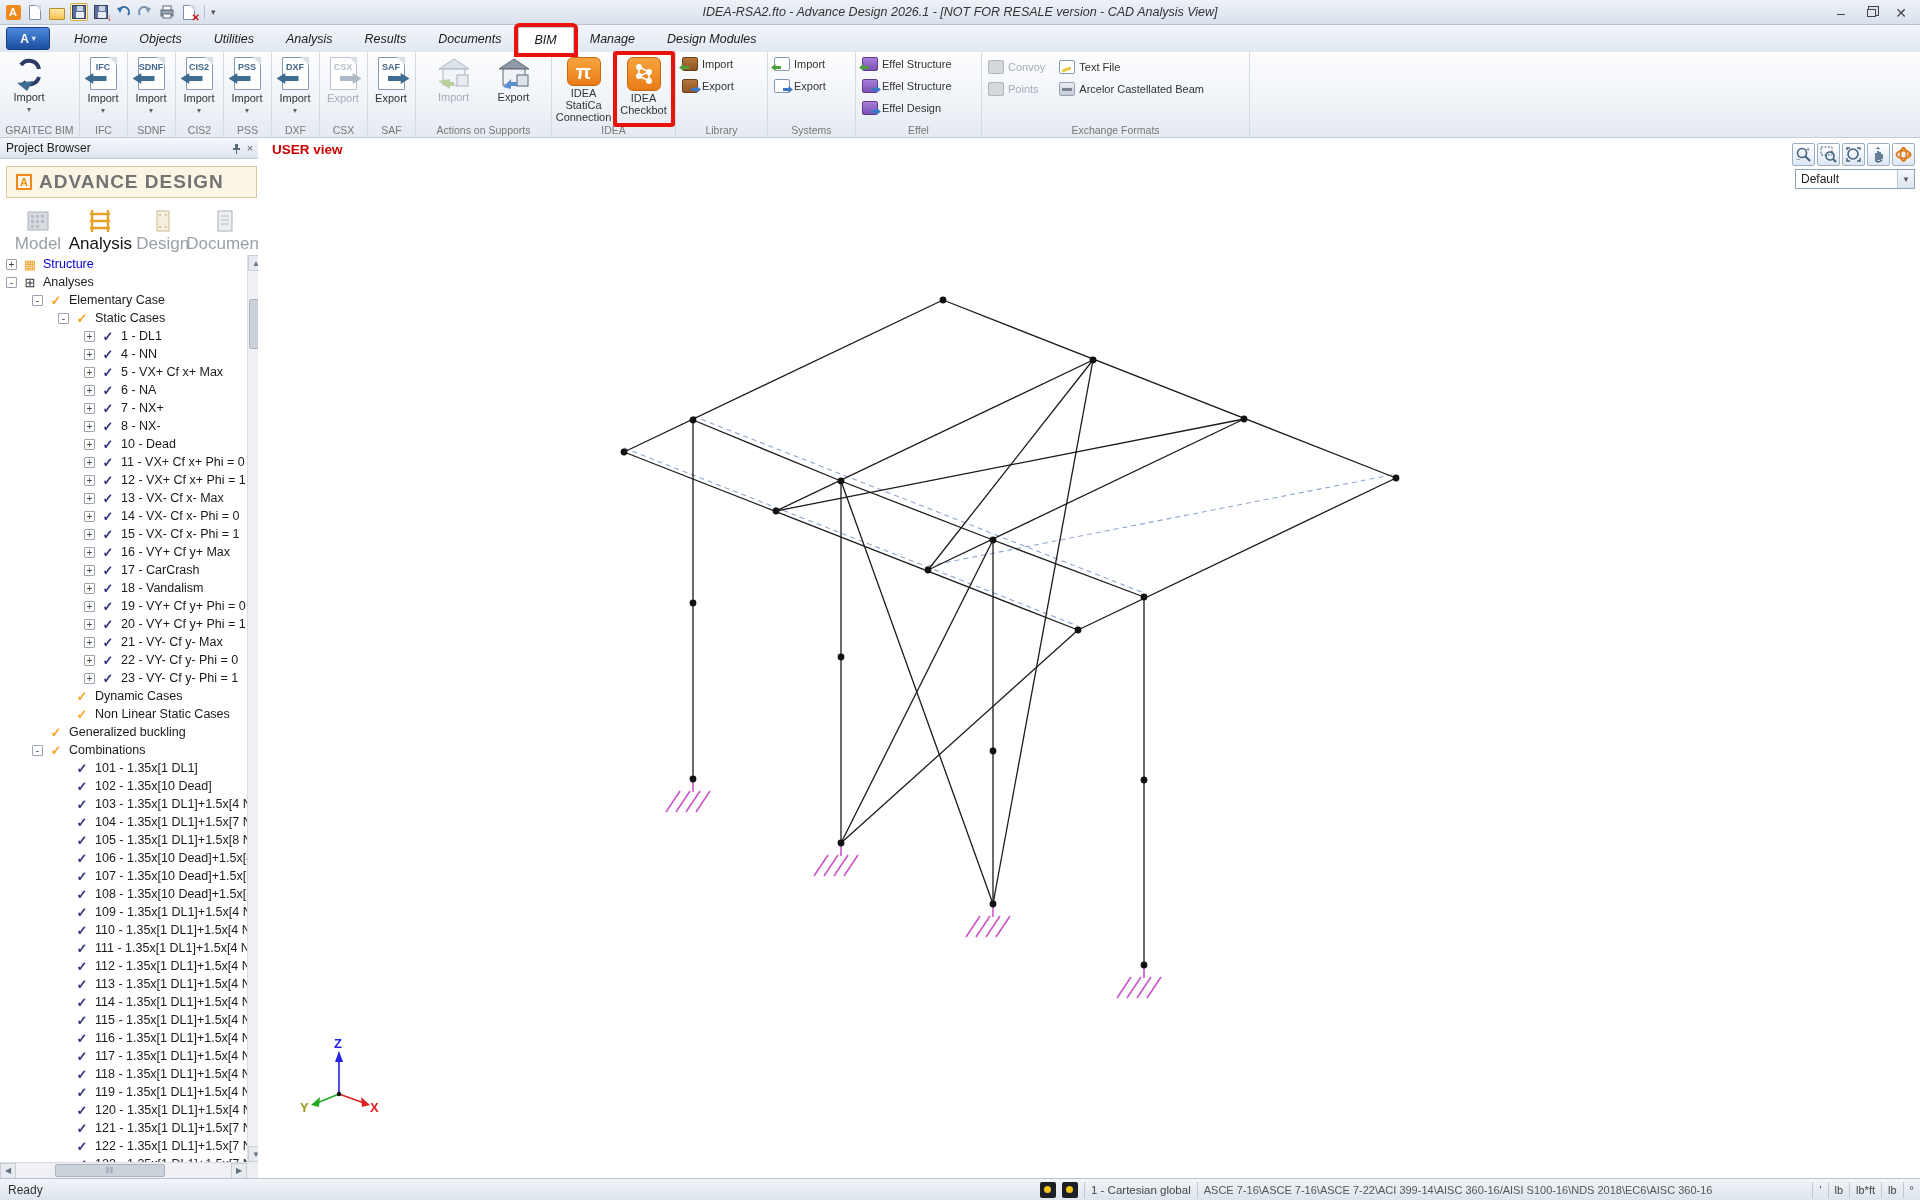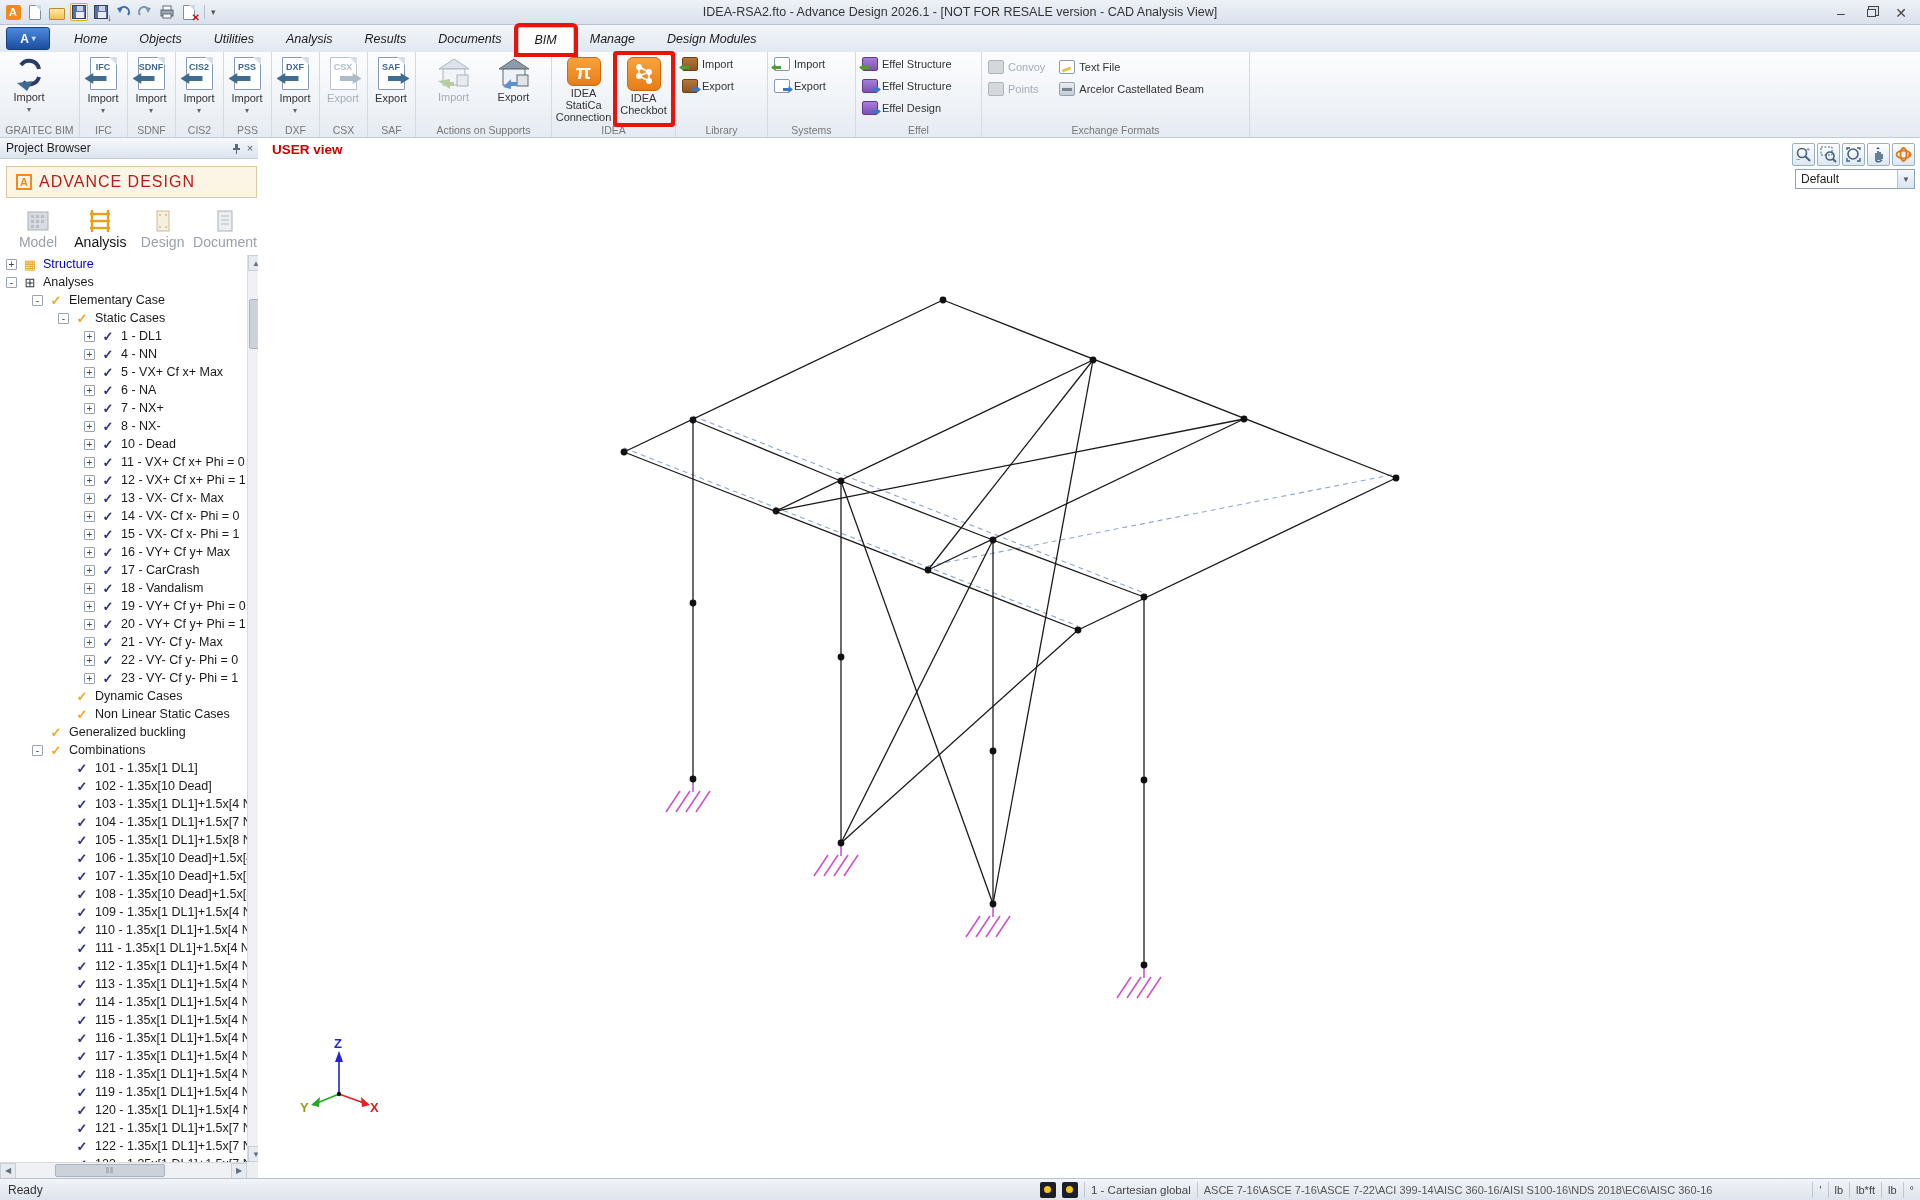--- a/index.html
+++ b/index.html
@@ -3,21 +3,21 @@
 <meta charset="utf-8">
 <style>
   * { margin:0; padding:0; box-sizing:border-box; }
   html,body { width:1920px; height:1200px; overflow:hidden;
     font-family:"Liberation Sans", sans-serif; background:#e4e9ef; position:relative; }
 
   
   .titlebar{position:absolute;top:0;left:0;right:0;height:25px;
     background:linear-gradient(#eef2f7,#d8e1ec);border-bottom:1px solid #b9c3cf;}
   .title-text{position:absolute;left:50%;top:5px;transform:translateX(-50%);
-    font-size:12.5px;color:#333;white-space:nowrap;}
+    font-size:12.5px;color:#333;white-space:nowrap;font-style:italic;}
   .qat{position:absolute;left:4px;top:3px;display:flex;align-items:center;gap:4px;}
   .qicon{width:18px;height:18px;display:flex;align-items:center;justify-content:center;position:relative;}
   .applogo{width:15px;height:15px;background:#f08a1d;color:#fff;font-weight:bold;font-size:11px;
     display:flex;align-items:center;justify-content:center;border-radius:2px;}
   .pg{width:12px;height:15px;background:#fff;border:1px solid #7d8ea3;border-radius:1px;position:relative;}
   .pg:after{content:"";position:absolute;right:-1px;top:-1px;border:3px solid #cfd9e4;
     border-left-color:transparent;border-bottom-color:transparent;}
   .folder{width:16px;height:12px;background:linear-gradient(#ffe9a8,#f4c24f);border:1px solid #b98e2e;border-radius:1px;margin-top:3px;}
   .floppy{width:14px;height:14px;background:#5a6f9e;border:1px solid #33415e;position:relative;}
   .floppy:after{content:"";position:absolute;left:3px;bottom:0;width:8px;height:6px;background:#e8ecf2;}
@@ -86,23 +86,23 @@
   
   .panel{position:absolute;left:0;top:138px;width:264px;bottom:22px;background:#fff;border-right:1px solid #9aaaba;}
   .phead{height:21px;background:linear-gradient(#f6f9fc,#dce4ee);border-bottom:1px solid #c2ccd8;
     font-size:12px;color:#1c1c1c;display:flex;align-items:center;padding:0 6px;}
   .phead .sp{flex:1;}
   .pinico{width:14px;height:14px;color:#556;font-size:11px;display:flex;align-items:center;justify-content:center;}
   .brand{margin:7px 6px 4px;height:32px;background:#fbf5e5;border:1px solid #d9caa2;
     display:flex;align-items:center;padding-left:9px;gap:7px;}
   .brand .bx{width:16px;height:16px;border:2px solid #f08a1d;display:flex;align-items:center;justify-content:center;
     color:#f08a1d;font-size:11px;font-weight:bold;}
-  .brand .bt{color:#b91c1c;font-weight:normal;font-size:16px;letter-spacing:1px;white-space:nowrap;}
+  .brand .bt{color:#737373;font-weight:bold;font-size:19px;letter-spacing:1px;white-space:nowrap;}
   .modes{display:flex;justify-content:space-between;padding:6px 12px 4px;}
-  .mode{width:52px;display:flex;flex-direction:column;align-items:center;gap:0;font-size:14px;color:#9aa0a8;}
+  .mode{width:52px;display:flex;flex-direction:column;align-items:center;gap:0;font-size:17px;color:#9aa0a8;}
   .mode.active{color:#111;}
   .micon{width:26px;height:26px;}
   .tree{position:absolute;left:0;top:117px;right:16px;bottom:16px;overflow:hidden;background:#fff;font-size:12.5px;}
   .trow{height:18px;display:flex;align-items:center;white-space:nowrap;}
   .texp{width:11px;height:11px;border:1px solid #9aa4b0;background:#fff;color:#444;font-size:10px;line-height:9px;
     text-align:center;margin-right:5px;flex:none;border-radius:1px;}
   .tspacer{width:16px;flex:none;}
   .ticon{width:16px;margin-right:5px;text-align:center;flex:none;font-size:13px;font-weight:bold;}
   .ticon.oc{color:#f5a723;}
   .ticon.nc{color:#35357e;}

